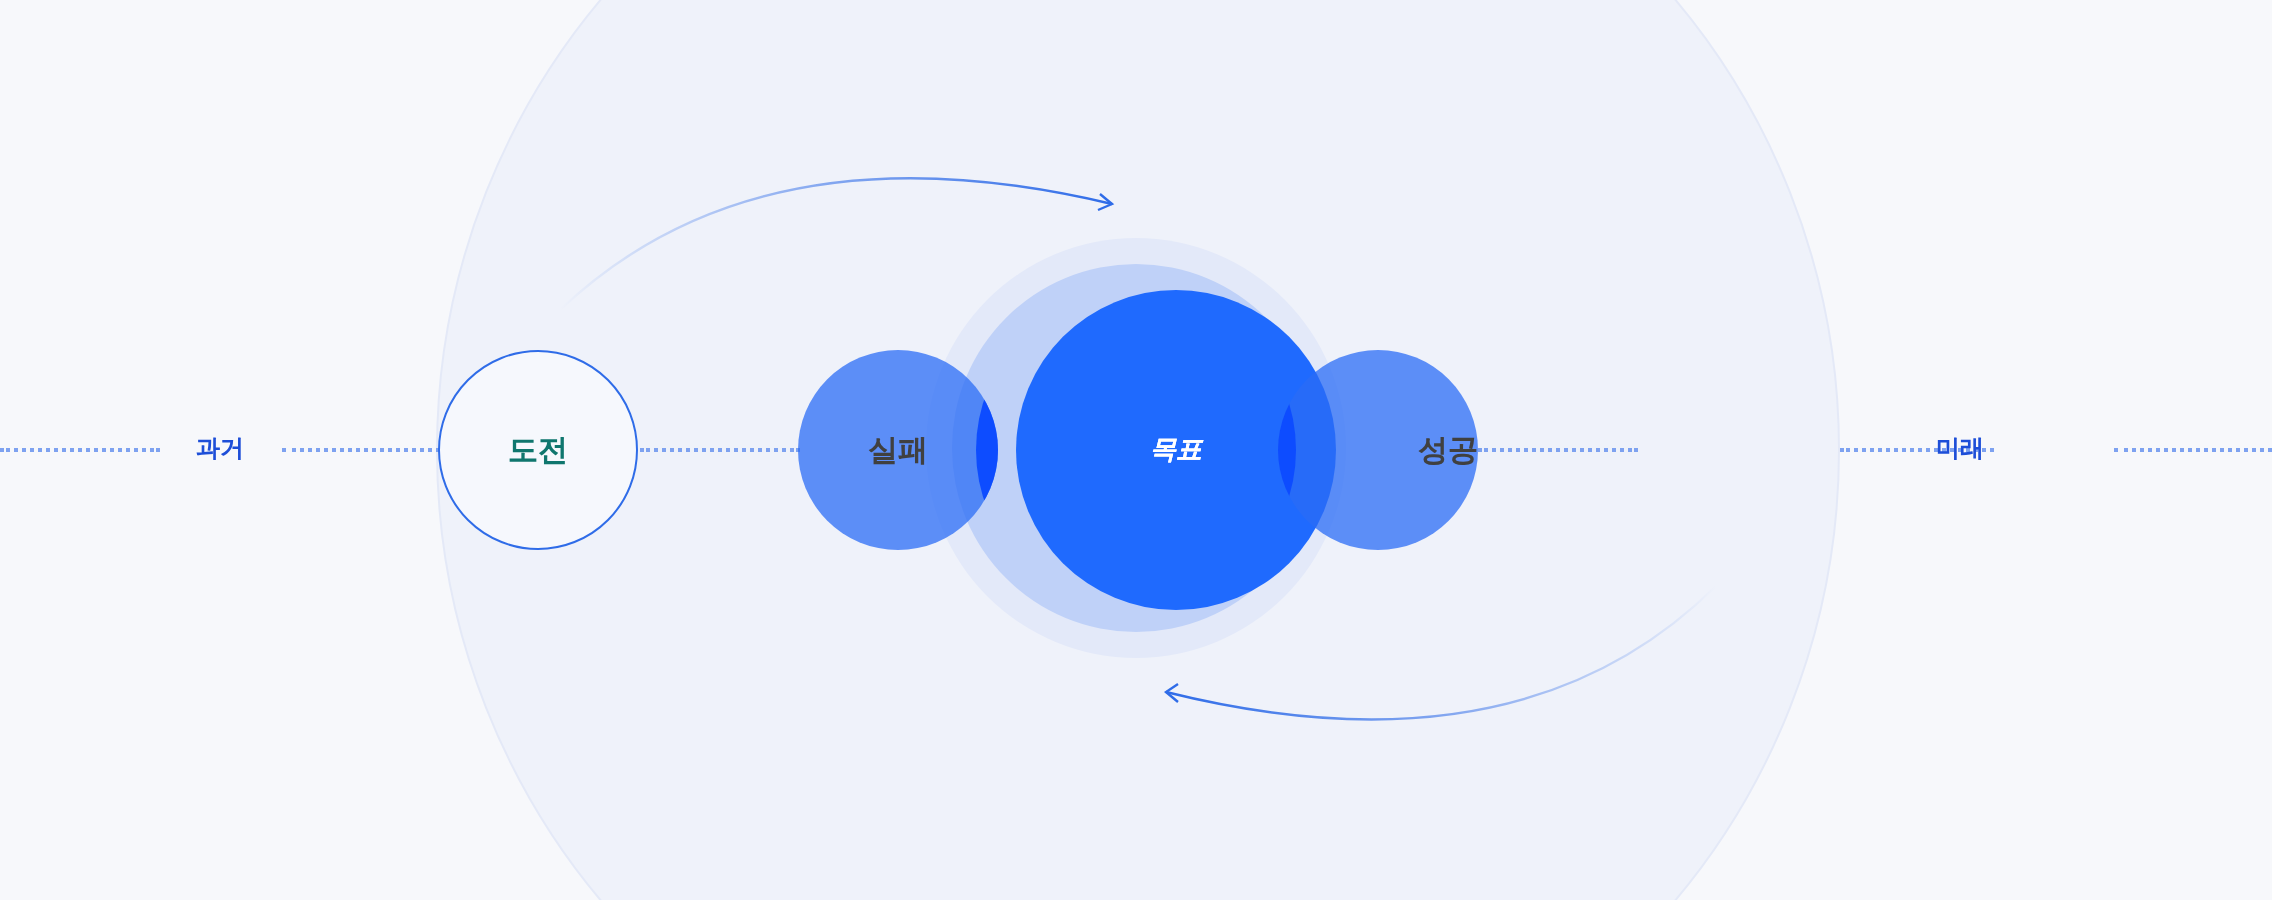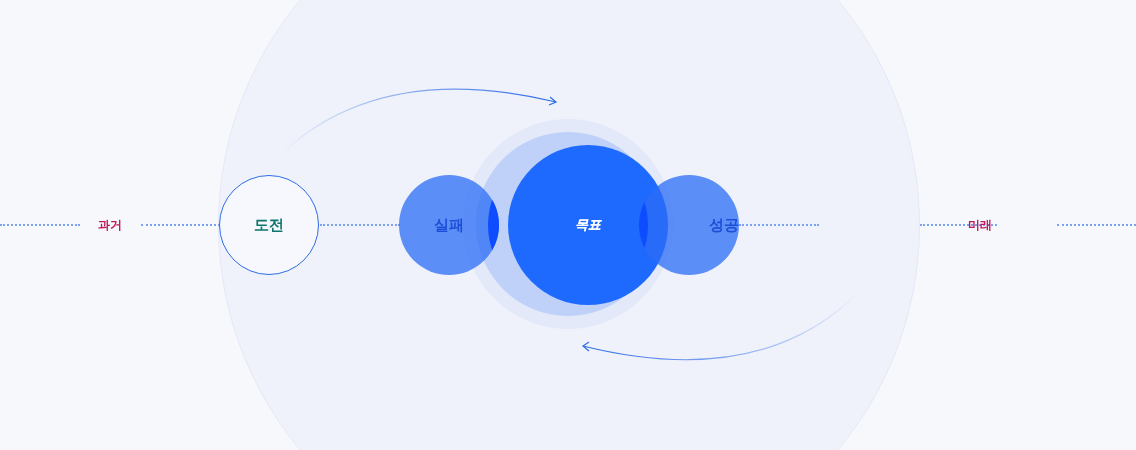--- a/index.html
+++ b/index.html
@@ -11,35 +11,35 @@
     .stage { position: absolute; left: 0; top: 0; width: 1136px; height: 450px; }
     .bg-circle {
       position: absolute; left: 218px; top: -126px; width: 702px; height: 702px;
       border-radius: 50%; background: #eff2fa; border: 1px solid #e4e9f7; box-sizing: border-box;
     }
     .dotline {
       position: absolute; top: 224px; height: 0;
       border-top: 2px dotted #7ea2f0;
     }
     .time-label {
-      position: absolute; top: 216px; font-size: 12px; font-weight: bold; color: #be185d;
-      line-height: 18px; text-align: center; width: 40px;
+      position: absolute; top: 216px; font-size: 12px; font-weight: bold; color: #1d4ed8;
+      line-height: 18px; text-align: center; width: 40px; font-family: Liberation Mono, monospace;
     }
     .node {
       position: absolute; border-radius: 50%; box-sizing: border-box;
       display: flex; align-items: center; justify-content: center;
       font-weight: bold;
     }
     .node.outline {
       width: 100px; height: 100px; top: 175px;
       border: 1.5px solid #2f6ce8; background: #f6f8fd; color: #0f766e; font-size: 15px;
     }
     .node.side {
       width: 100px; height: 100px; top: 175px;
-      background: rgba(43, 108, 246, 0.75); color: #1d4ed8; font-size: 15px;
+      background: rgba(43, 108, 246, 0.75); color: #404040; font-size: 15px;
     }
     .halo-outer {
       position: absolute; left: 463px; top: 119px; width: 210px; height: 210px;
       border-radius: 50%; background: #e3e9f9;
     }
     .halo-inner {
       position: absolute; left: 476px; top: 132px; width: 184px; height: 184px;
       border-radius: 50%; background: #bfd1f8;
     }
     .node.center {

